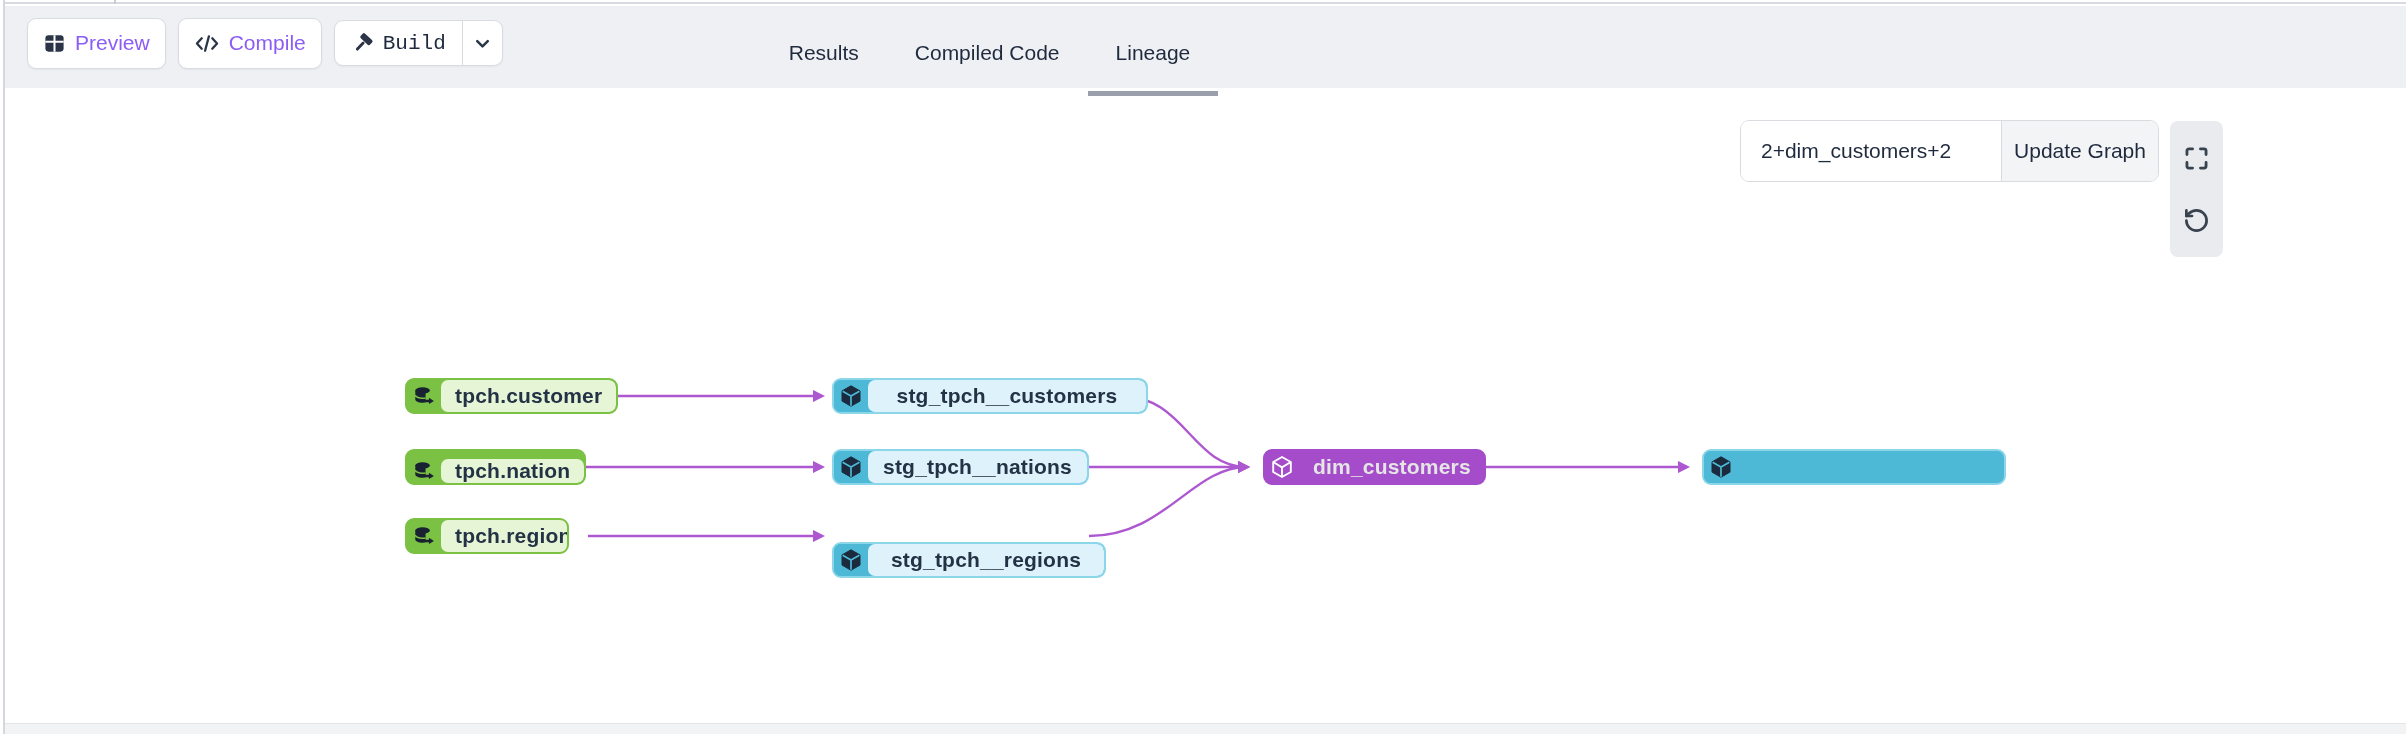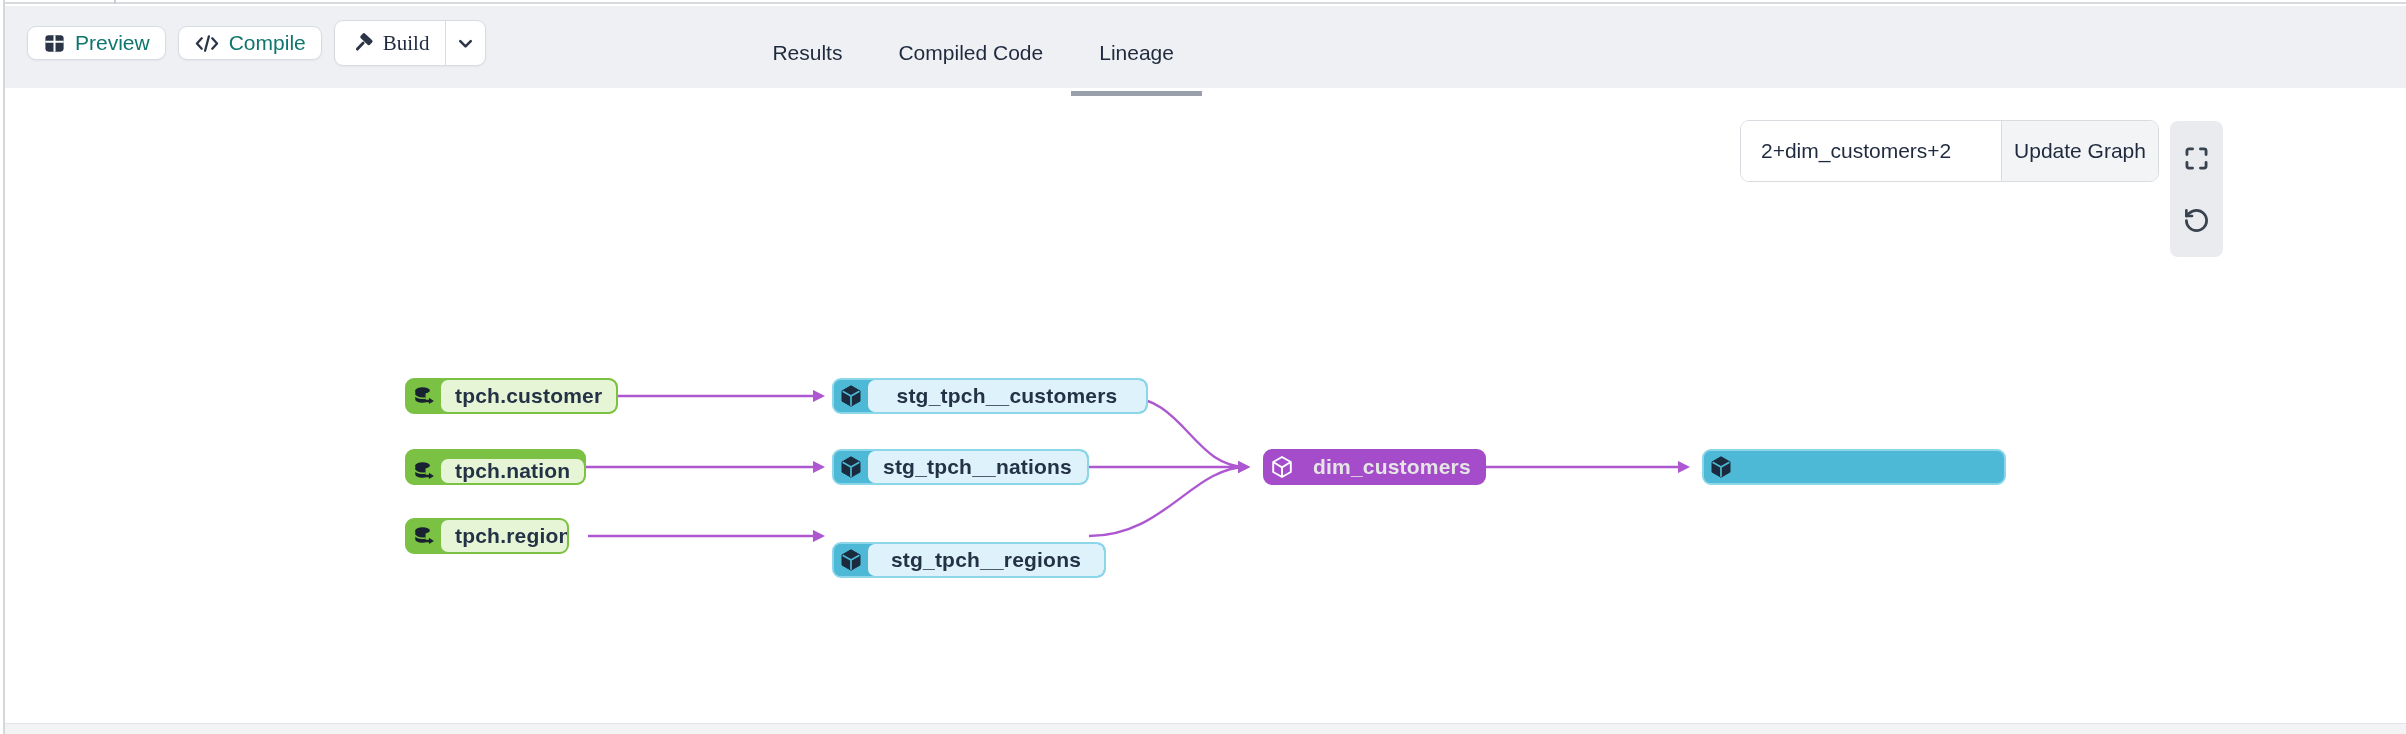--- a/index.html
+++ b/index.html
@@ -13,29 +13,29 @@
   .strip-divider { position:absolute; left:114px; top:0; width:2px; height:4px; background:#c9cdd4; }
 
   
   .left-gutter { position:absolute; left:0; top:0; width:5px; height:734px; background:#ffffff;
                  border-right:2px solid #d4d8dd; z-index:40; }
 
   
   .toolbar { position:absolute; left:0; top:6px; width:100%; height:82px; background:#eef0f3;
              display:flex; align-items:center; padding-left:27px; z-index:2; }
   .btn-row { display:flex; gap:12px; align-items:center; transform:translateY(-4px); }
-  .btn { display:flex; align-items:center; gap:9px; height:34px; padding:0 15px;
+  .btn { display:flex; align-items:center; gap:9px; height:51px; padding:0 15px;
          background:#ffffff; border:1.5px solid #d8dce1; border-radius:9px;
-         font-family:"Liberation Sans", sans-serif; font-size:21px; color:#0f766e; cursor:pointer;
+         font-family:"Liberation Sans", sans-serif; font-size:21px; color:#8b5cf6; cursor:pointer;
          box-shadow:0 1px 2px rgba(20,30,50,0.05); white-space:nowrap; }
   .split-btn { display:flex; align-items:stretch; height:46px; background:#ffffff;
                border:1.5px solid #d8dce1; border-radius:9px; overflow:hidden;
                box-shadow:0 1px 2px rgba(20,30,50,0.05); }
   .split-btn .btn-main { display:flex; align-items:center; gap:9px; padding:0 16px; background:transparent;
-                         border:none; font-size:21px; font-family:Liberation Serif, serif;
+                         border:none; font-size:21px; font-family:Liberation Mono, monospace;
                          color:#1f2a3e; cursor:pointer; }
   .split-btn .btn-caret { display:flex; align-items:center; justify-content:center; width:40px;
                           border:none; border-left:1.5px solid #d8dce1; background:transparent; cursor:pointer; }
   .icon { display:inline-flex; align-items:center; justify-content:center; }
 
   
   .tabs { display:flex; height:66px; margin-left:258px; }
   .tab { display:flex; align-items:center; padding:0 28px; height:82px; font-size:21px; color:#1f2a3e;
          border-bottom:5px solid transparent; cursor:pointer; white-space:nowrap; }
   .tab.active { border-bottom-color:#9aa0ab; }

